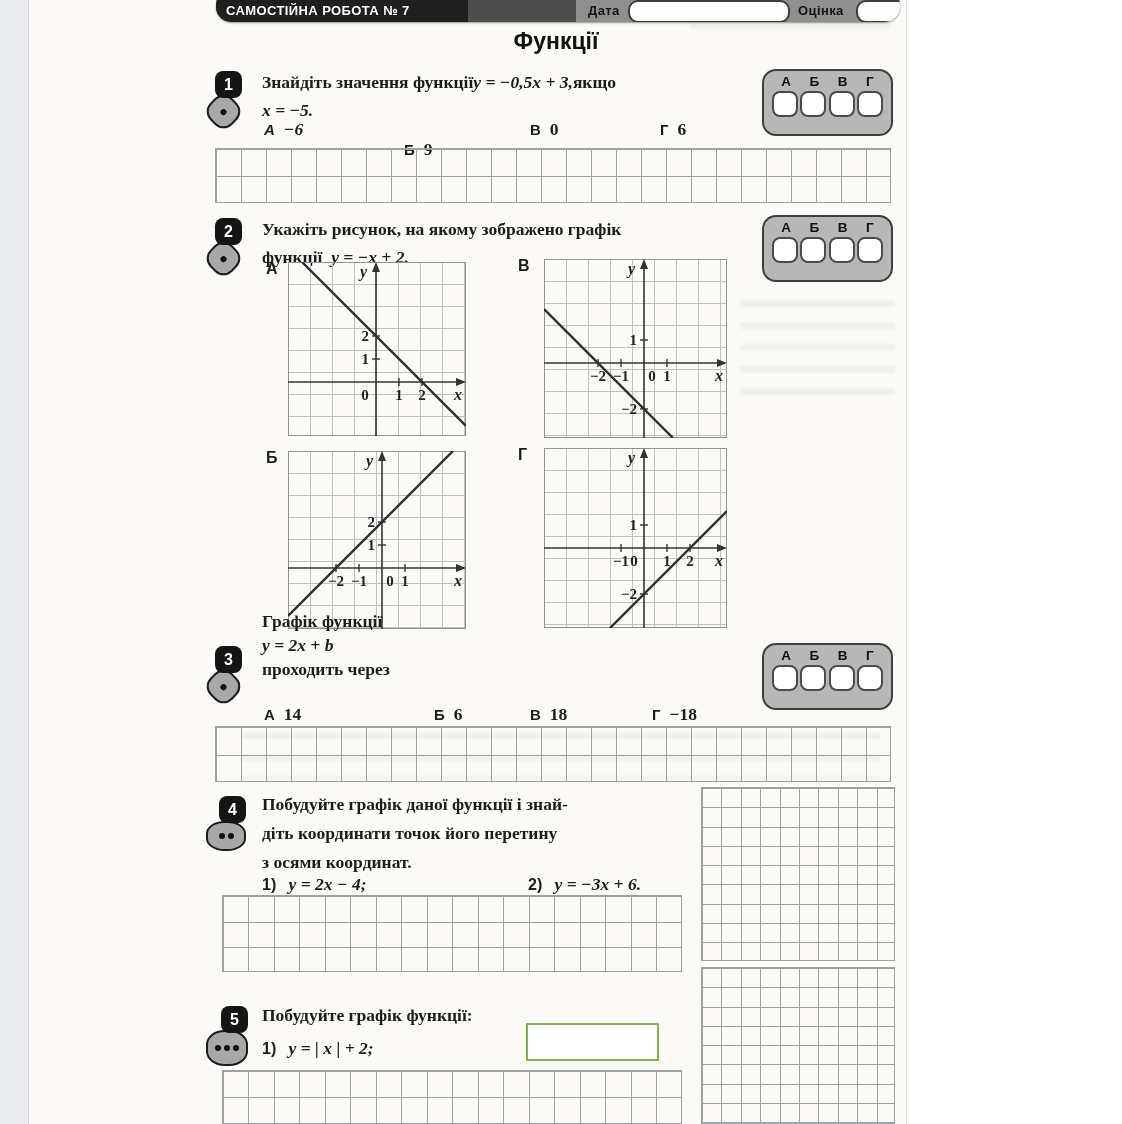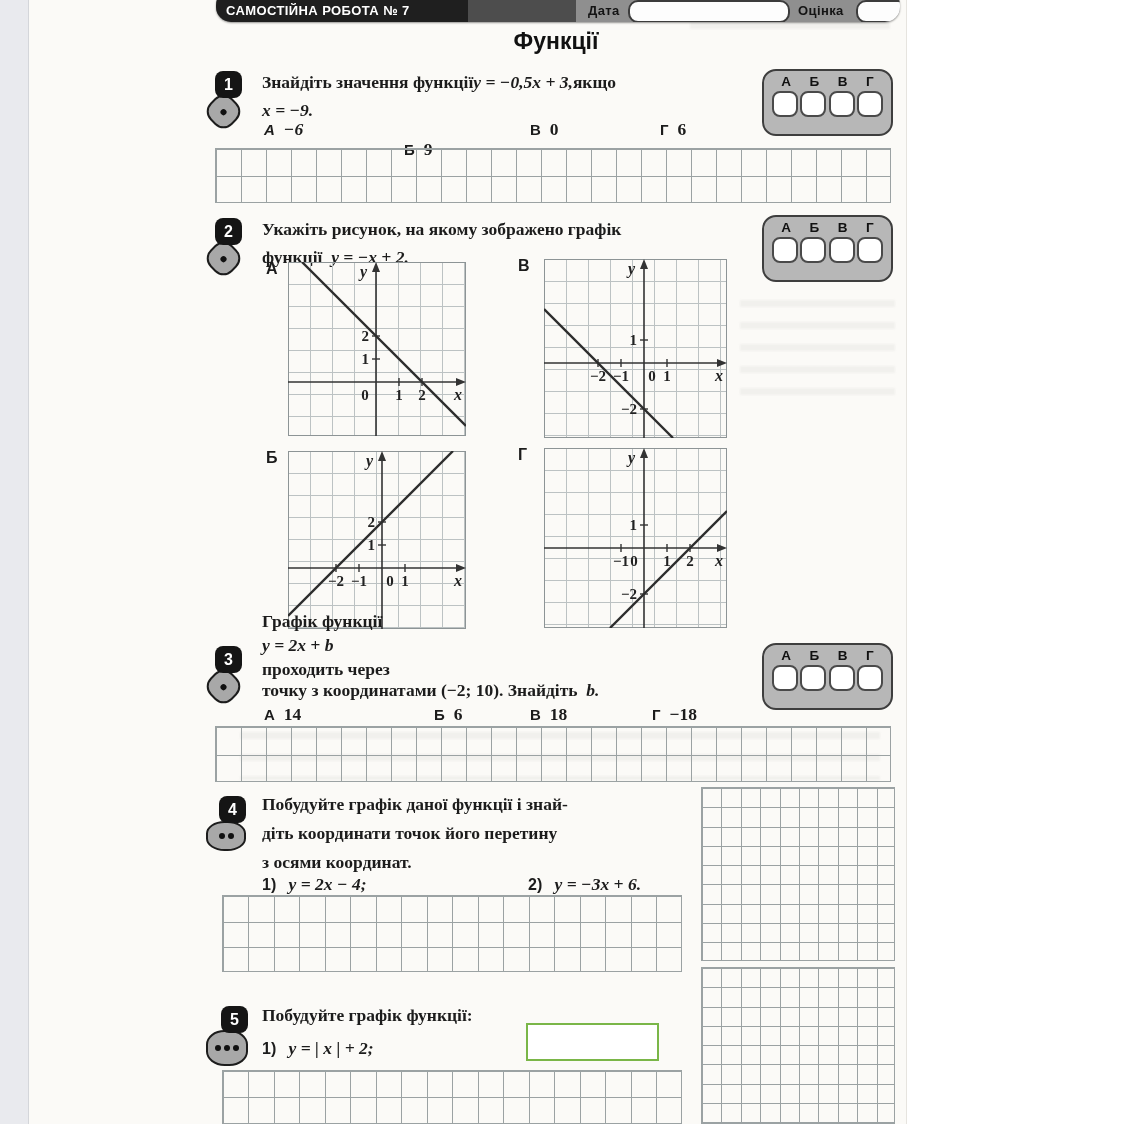--- a/index.html
+++ b/index.html
@@ -87,21 +87,21 @@
   <div class="task-num" style="left:215px;top:71px;">1</div>
   <div class="blob b1" style="left:208px;top:96px;width:31px;height:31px;">
       <span class="dot"></span>
     </div>
   <div class="tline just" style="left:262px;top:70px;width:474px;">
     <span>Знайдіть значення функції</span>
     <span class="expr">y = −0,5x + 3,</span>
     <span>якщо</span>
   </div>
   <div class="tline" style="left:262px;top:98px;">
-    <span class="expr">x = −9.</span>
+    <span class="expr">x = −5.</span>
   </div>
   <span class="opt" style="left:264px;top:119px;font-style:italic;"><span class="opt-letter">А</span><span class="opt-val">−6</span></span>
   <span class="opt" style="left:404px;top:119px;margin-top:20px;"><span class="opt-letter">Б</span><span class="opt-val">9</span></span>
   <span class="opt" style="left:530px;top:119px;"><span class="opt-letter">В</span><span class="opt-val">0</span></span>
   <span class="opt" style="left:660px;top:119px;"><span class="opt-letter">Г</span><span class="opt-val">6</span></span>
 
   <div class="panel" style="left:762px;top:69px;">
     <div class="panel-letters">
       <span>А</span>
         <span>Б</span>
@@ -301,24 +301,20 @@
 
   <div class="task-num" style="left:215px;top:646px;">3</div>
   <div class="blob b1" style="left:208px;top:671px;width:31px;height:31px;">
       <span class="dot"></span>
     </div>
   <div class="tline just" style="left:262px;top:609px;width:474px;flex-direction:column;">
     <span>Графік функції</span>
     <span class="expr">y = 2x + b</span>
     <span>проходить через</span>
   </div>
-  <div class="tline" style="left:262px;top:678px;">
-    <span>точку з координатами (−2; 10). Знайдіть</span>&nbsp;
-    <span class="expr">b.</span>
-  </div>
   <span class="opt" style="left:264px;top:704px;"><span class="opt-letter">А</span><span class="opt-val">14</span></span>
   <span class="opt" style="left:434px;top:704px;"><span class="opt-letter">Б</span><span class="opt-val">6</span></span>
   <span class="opt" style="left:530px;top:704px;"><span class="opt-letter">В</span><span class="opt-val">18</span></span>
   <span class="opt" style="left:652px;top:704px;"><span class="opt-letter">Г</span><span class="opt-val">−18</span></span>
   <div class="panel" style="left:762px;top:643px;">
     <div class="panel-letters">
       <span>А</span>
         <span>Б</span>
         <span>В</span>
         <span>Г</span>

